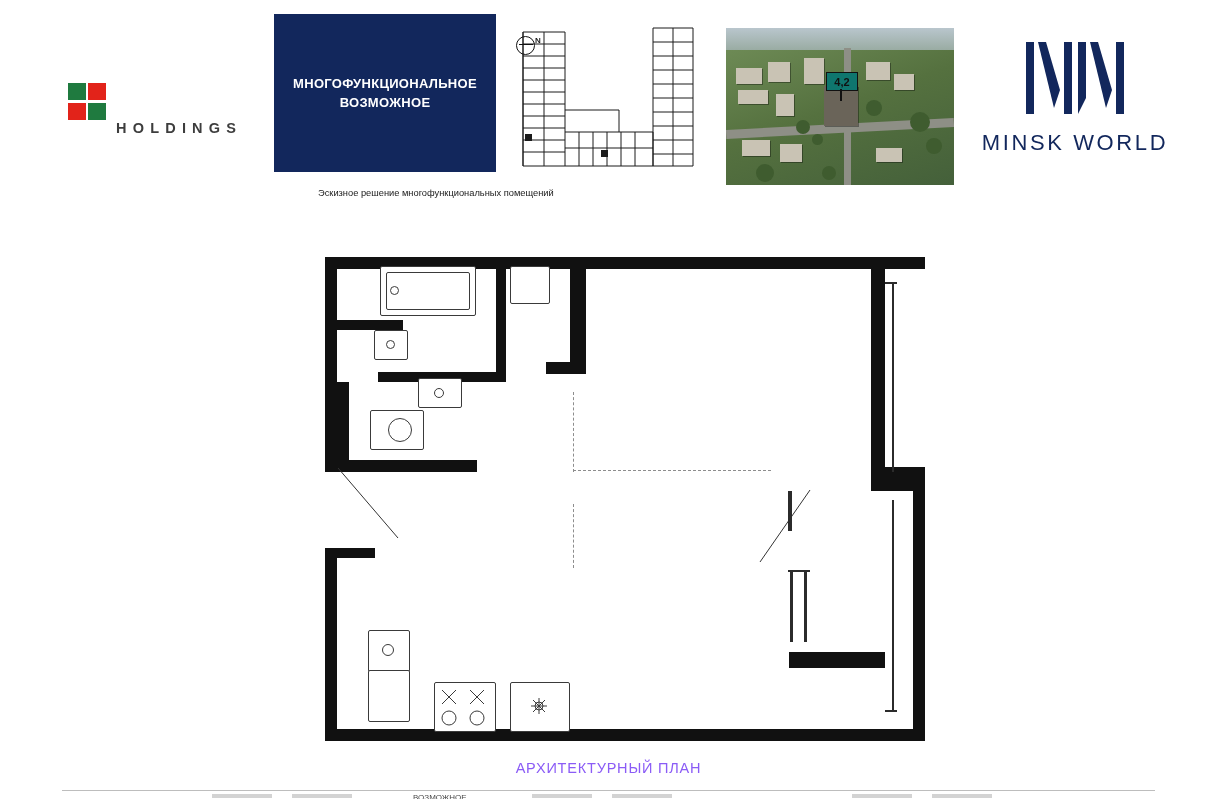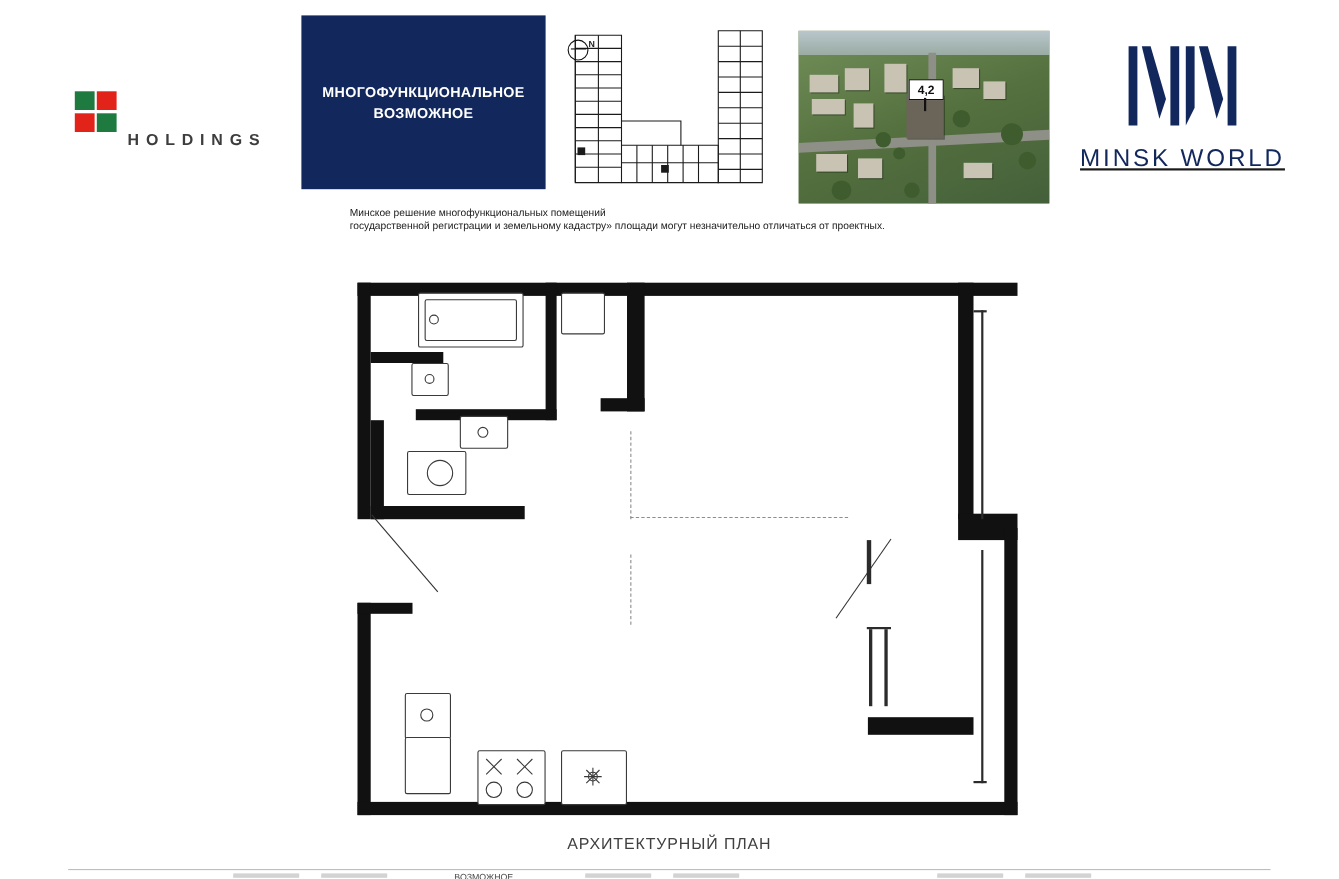--- a/index.html
+++ b/index.html
@@ -156,21 +156,21 @@
     position:absolute;
     background:#3f5c2f;
     border-radius:50%;
   }
   .marker {
     position: absolute;
     left: 100px;
     top: 44px;
     width: 30px;
     height: 17px;
-    background: #ffffff;
+    background: #0f766e;
     border: 1px solid #111;
     font-size: 11px;
     font-weight: bold;
     display: flex;
     align-items: center;
     justify-content: center;
     color: #111;
   }
   .marker::after {
     content: "";
@@ -183,21 +183,20 @@
   }
 
   
   .mw {
     position: absolute;
     left: 975px;
     top: 24px;
     width: 200px;
     height: 136px;
     text-align: center;
-    text-decoration: underline;
   }
   .mw .mark { margin: 0 auto; width: 110px; height: 80px; }
   .mw .name {
     margin-top: 8px;
     font-size: 22px;
     letter-spacing: 2.6px;
     color: #12275c;
     font-weight: normal;
   }
 
@@ -241,21 +240,21 @@
 
   
   .caption {
     position: absolute;
     left: 0;
     top: 760px;
     width: 1217px;
     text-align: center;
     font-size: 14.5px;
     letter-spacing: 0.8px;
-    color: #404040;
+    color: #8b5cf6;
   }
 
   
   .bottom-rule {
     position: absolute;
     left: 62px;
     top: 790px;
     width: 1093px;
     height: 1px;
     background: #bdbdbd;
@@ -370,22 +369,21 @@
         <polygon points="58,4 66,4 66,60 58,76"></polygon>
         <polygon points="70,4 78,4 92,52 86,70"></polygon>
         <polygon points="96,4 104,4 104,76 96,76"></polygon>
       </g>
     </svg>
     <div class="name">MINSK WORLD</div>
   </div>
 </div>
 
 <div class="note">
-  <span class="l">Минское решение многофункциональных помещений</span>
-  <span class="l">государственной регистрации и земельному кадастру» площади могут незначительно отличаться от проектных.</span>
+  <span class="l">Эскизное решение многофункциональных помещений</span>
 </div>
 
 <div class="plan">
 
   <div class="w" style="left:7px;  top:5px;   width:600px; height:12px;"></div>
   <div class="w" style="left:7px;  top:5px;   width:12px;  height:215px;"></div>
   <div class="w" style="left:7px;  top:296px; width:12px;  height:193px;"></div>
   <div class="w" style="left:7px;  top:477px; width:600px; height:12px;"></div>
   <div class="w" style="left:553px; top:5px;  width:14px;  height:215px;"></div>
   <div class="w" style="left:553px; top:215px; width:54px; height:24px;"></div>

